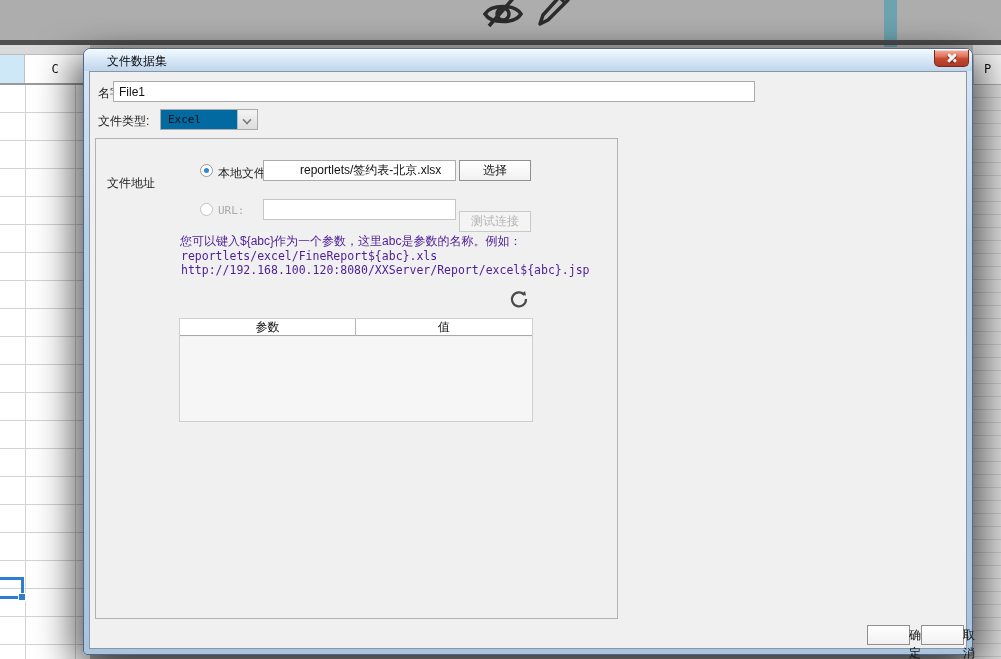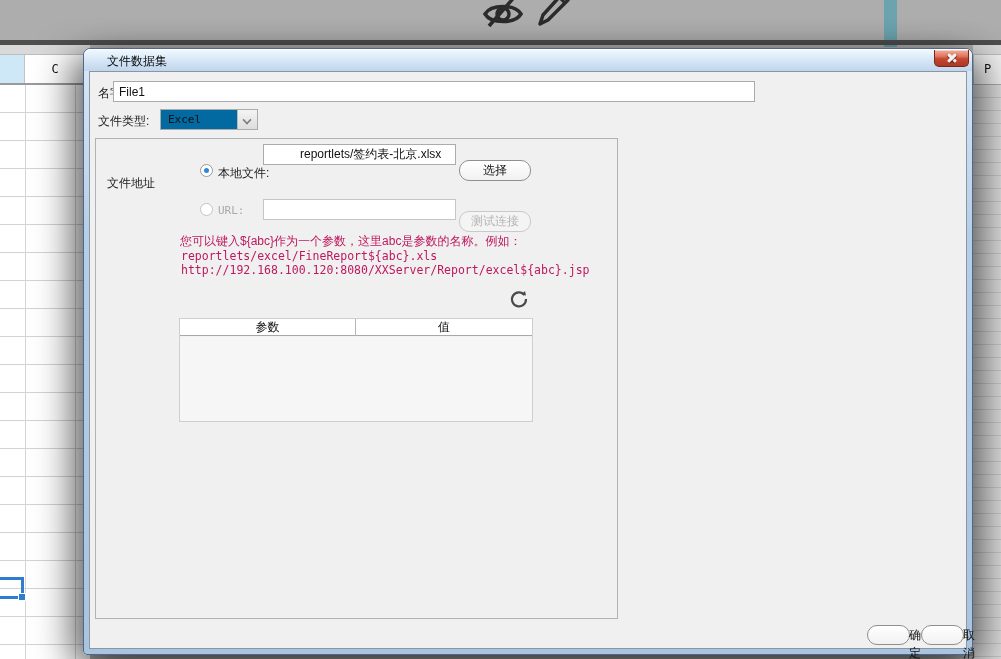--- a/index.html
+++ b/index.html
@@ -65,24 +65,24 @@
 
   .groupbox { position:absolute; border:1px solid #b2b2b2; }
   .groupbox .legend { position:absolute; top:-8px; left:7px; background:#f0f0f0; padding:0 4px; font-size:12px; color:#1c1c1c;margin-top:44px; }
   .g1 { left:5px; top:66px; width:523px; height:481px; }
   .g2 { left:554px; top:66px; width:318px; height:481px; }
 
   .radio { position:absolute; width:13px; height:13px; border:1px solid #9a9a9a; border-radius:50%; background:#fff; cursor:pointer; }
   .radio.on::after { content:""; position:absolute; left:3px; top:3px; width:5px; height:5px; border-radius:50%; background:#2f87d8; }
   .radio.off { border-color:#c3c3c3; }
 
-  .btn { position:absolute; background:linear-gradient(#ffffff,#f1f1f1); border:1px solid #8f8f8f; font-size:12px; color:#111; text-align:center; cursor:pointer; border-radius:10px; }
+  .btn { position:absolute; background:linear-gradient(#ffffff,#f1f1f1); border:1px solid #8f8f8f; font-size:12px; color:#111; text-align:center; cursor:pointer; border-radius:0; }
   .btn.disabled { background:#f4f4f4; border-color:#c9c9c9; color:#b4b4b4; cursor:default; }
 
-  .hint { position:absolute; font-size:12px; color:#be185d; white-space:nowrap; }
+  .hint { position:absolute; font-size:12px; color:#4c1d95; white-space:nowrap; }
   .hint.code { font:11.5px "DejaVu Sans Mono", monospace; }
 
   .refresh { position:absolute; left:413px; top:150px; width:20px; height:20px; color:#4a4a4a; cursor:pointer; }
 
   .ptable { position:absolute; left:83px; top:179px; width:354px; height:104px; border:1px solid #cfcfcf; background:#f6f6f6; }
   .ptable .thead { position:absolute; left:0; top:0; width:100%; height:17px; background:#fff; border-bottom:1px solid #a8a8a8; box-shadow:0 1px 0 #f2f2f2; }
   .ptable .th { position:absolute; top:0; width:50%; height:17px; font-size:12px; color:#111; text-align:center; line-height:16px; }
   .ptable .th.c1 { left:0; border-right:1px solid #b5b5b5; }
   .ptable .th.c2 { left:50%; }
   .ptable .tbody { position:absolute; left:0; top:18px; right:0; bottom:0; background:#f6f6f6; }
@@ -155,21 +155,21 @@
       <span class="arrow-btn">
         <span class="chev"></span>
       </span>
     </div>
 
     <div class="groupbox g1">
       <span class="legend">文件地址</span>
 
       <span class="radio on" style="left:104px; top:25px;"></span>
       <span class="lbl" style="left:122px; top:26px;">本地文件:</span>
-      <input class="txtinput" style="left: 167px; top: 5px; width: 193px; height: 21px; padding-left: 36px;" value="reportlets/签约表-北京.xlsx">
+      <input class="txtinput" style="left: 167px; top: 21px; width: 193px; height: 21px; padding-left: 36px;" value="reportlets/签约表-北京.xlsx">
       <button class="btn" style="left:363px; top:21px; width:72px; height:21px;">选择</button>
 
       <span class="radio off" style="left:104px; top:64px;"></span>
       <span class="lbl" style="left:122px; top:65px; color:#a9a9a9; font-family:'DejaVu Sans Mono',monospace; font-size:11px;">URL:</span>
       <input class="txtinput" style="left: 167px; top: 60px; width: 193px; height: 21px; border-color: rgb(198, 198, 198);" value="">
       <button class="btn disabled" style="left:363px; top:72px; width:72px; height:21px;">测试连接</button>
 
       <span class="hint" style="left:84px; top:94px;">您可以键入${abc}作为一个参数，这里abc是参数的名称。例如：</span>
       <span class="hint code" style="left:85px; top:110px;">reportlets/excel/FineReport${abc}.xls</span>
       <span class="hint code" style="left:85px; top:124px;">http://192.168.100.120:8080/XXServer/Report/excel${abc}.jsp</span>

